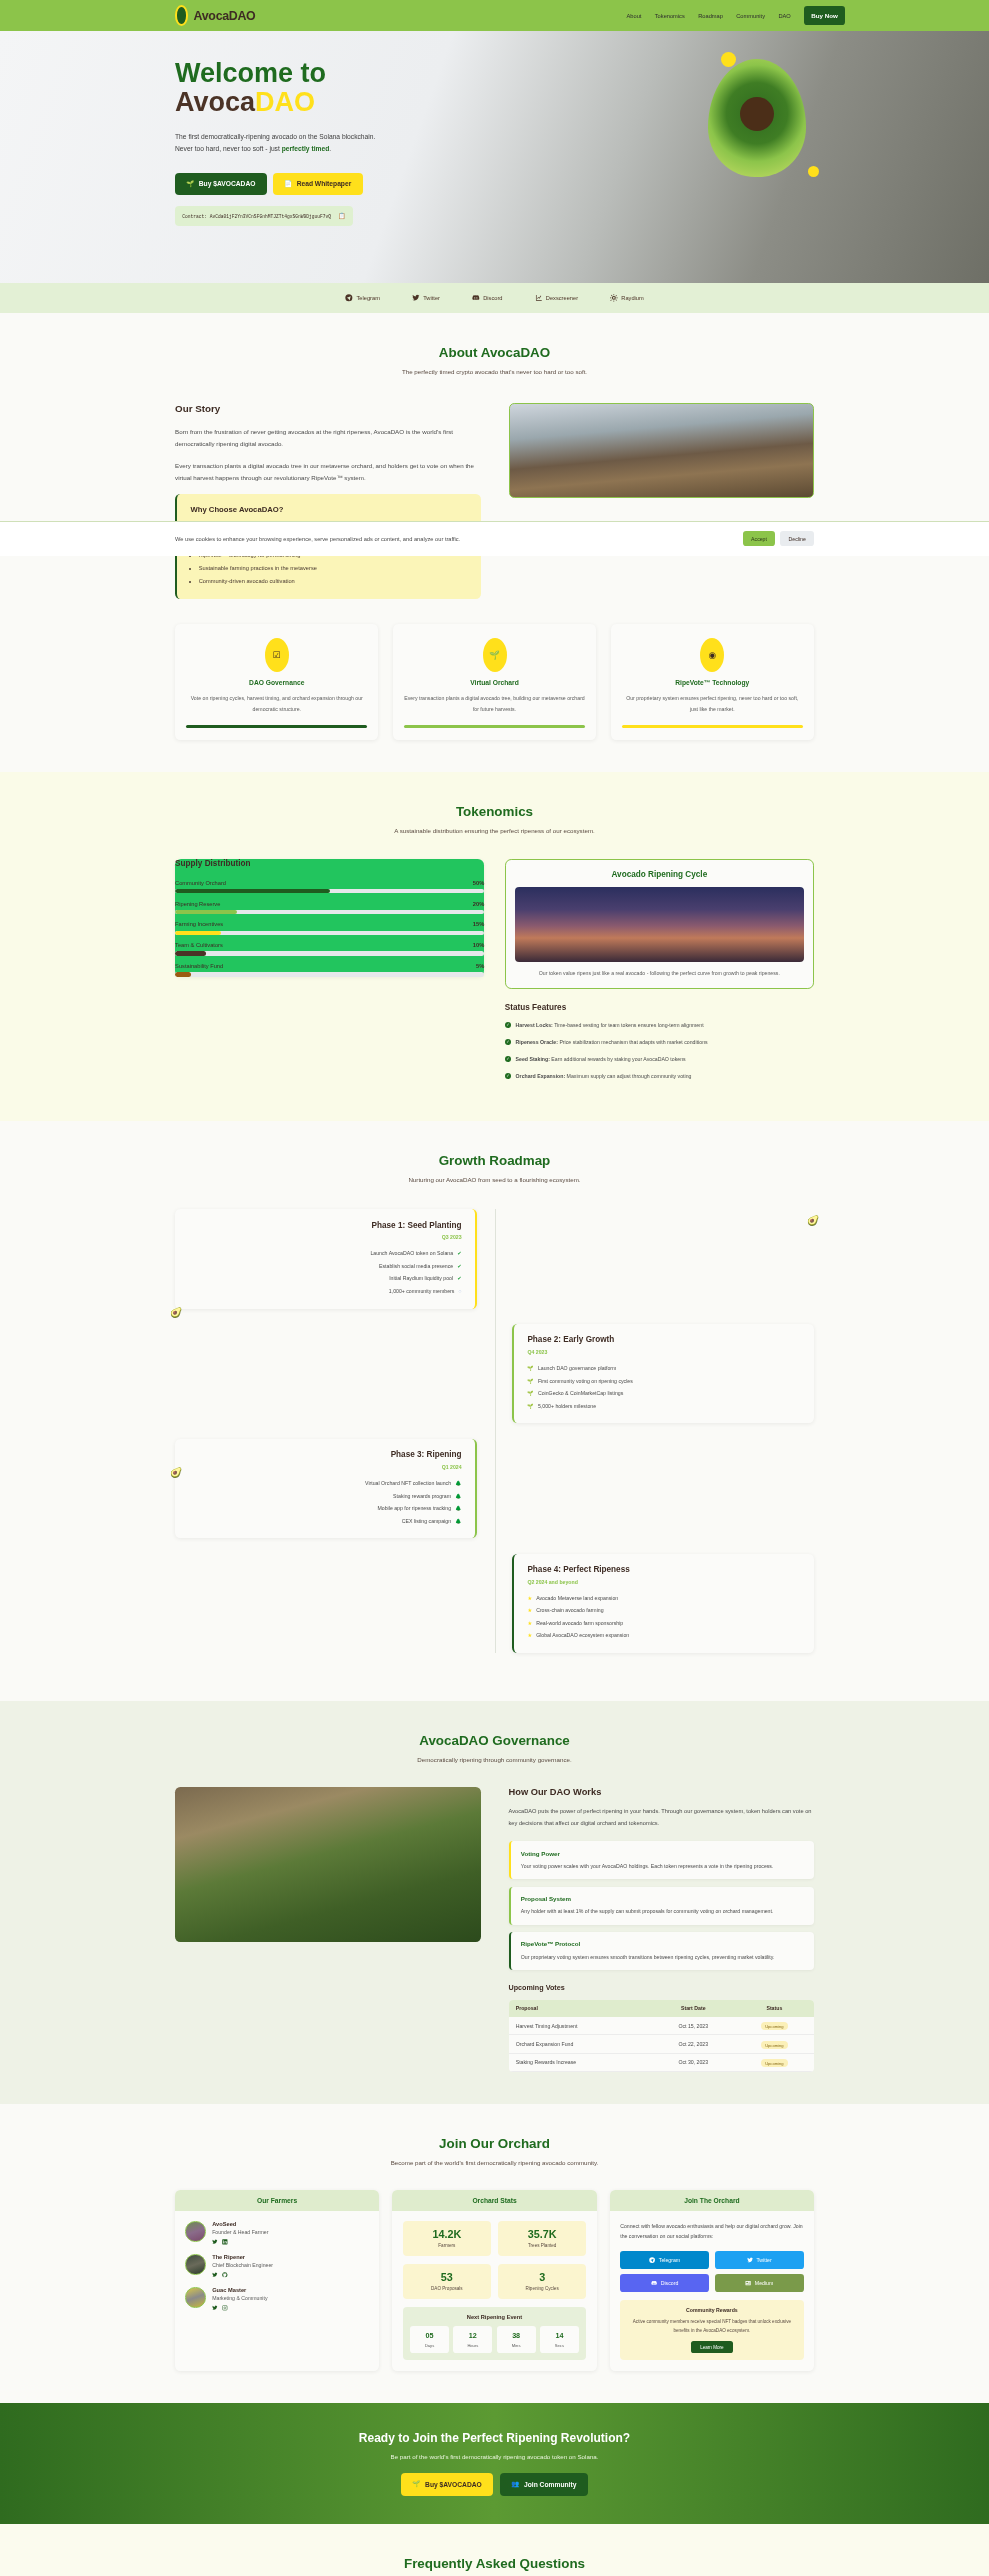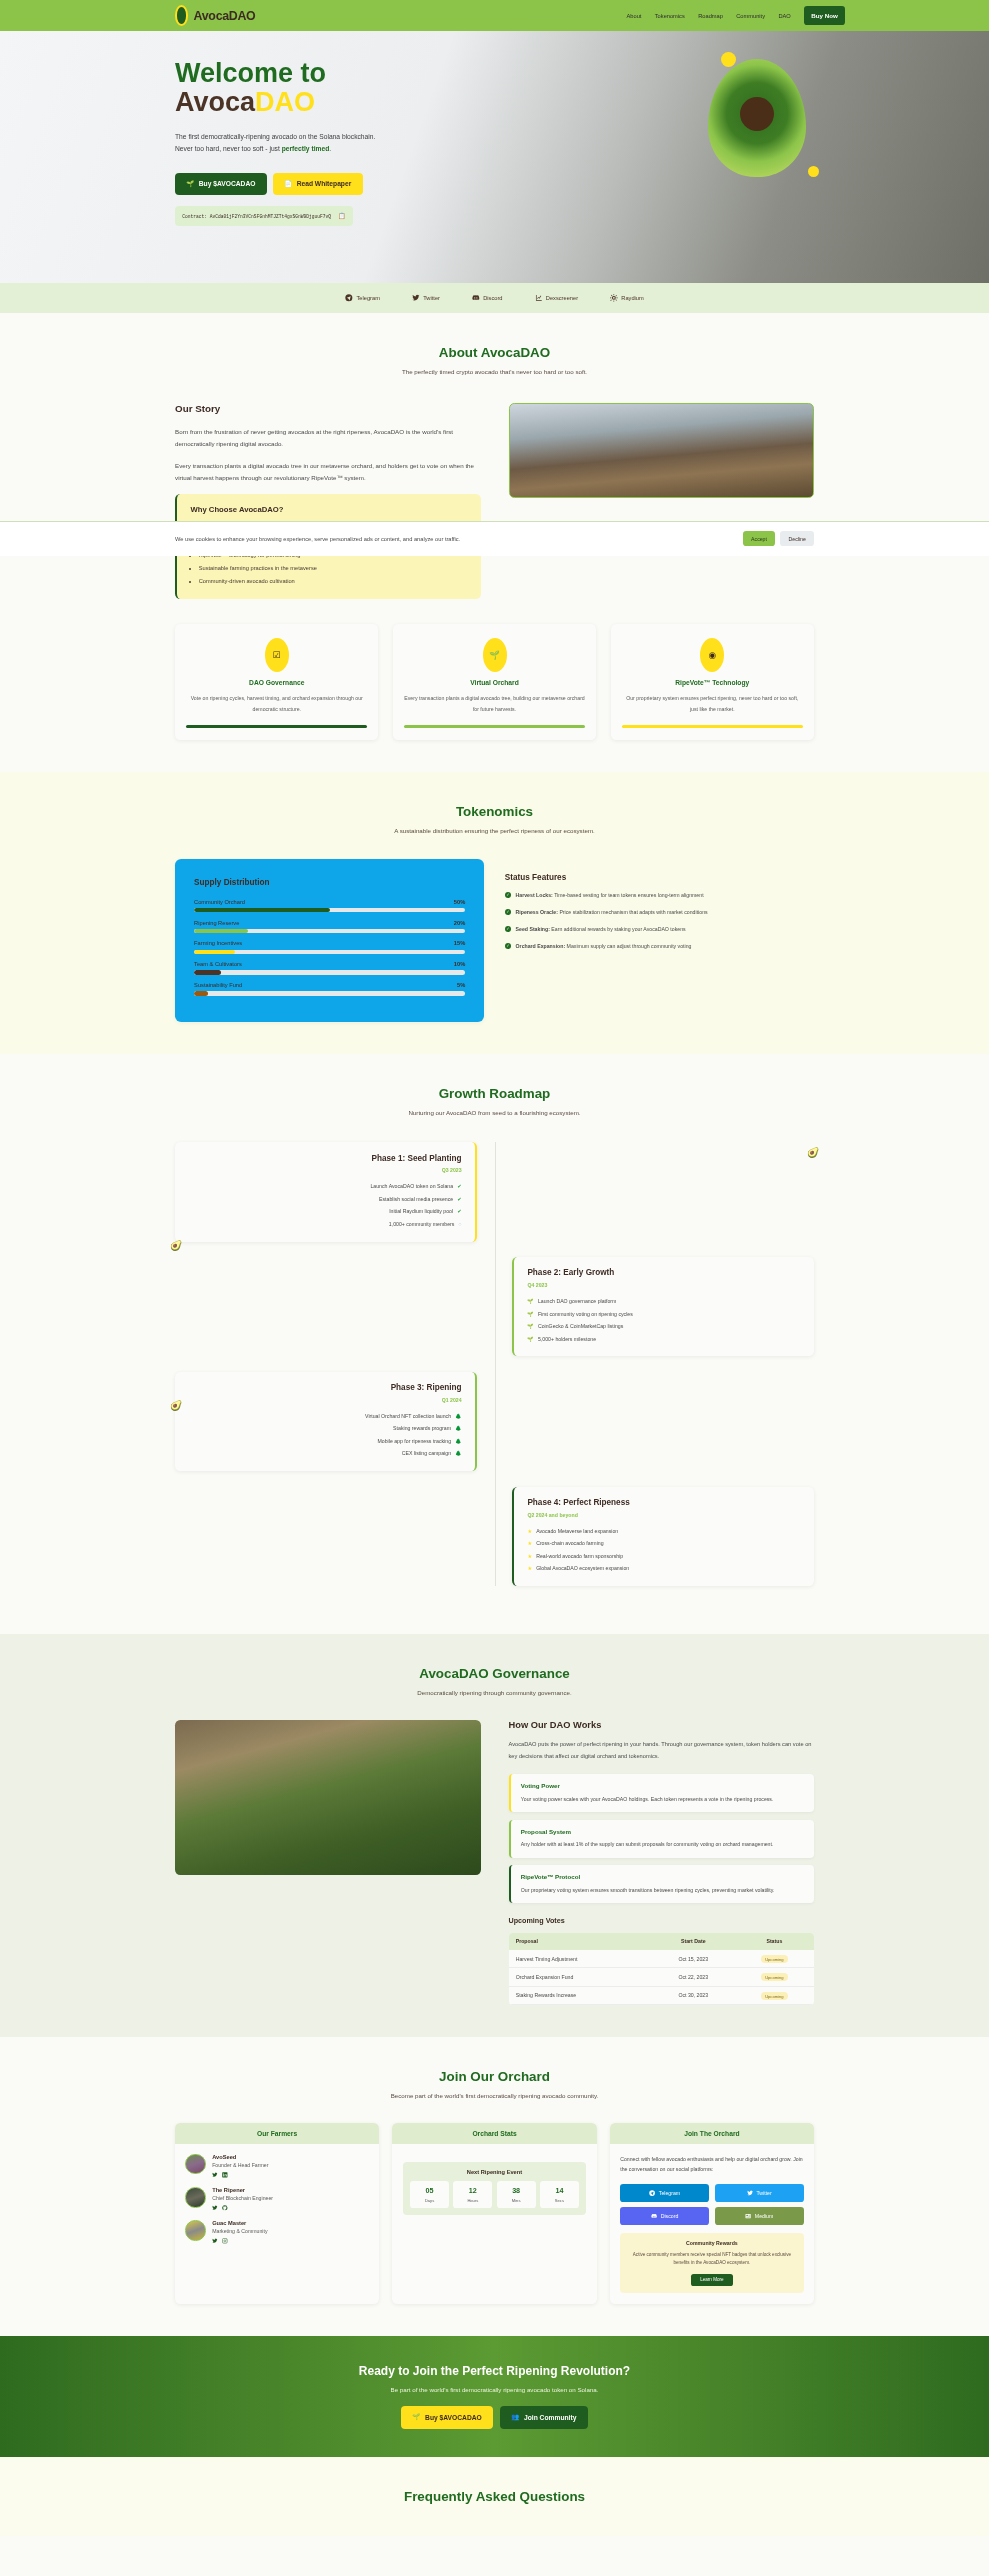--- a/index.html
+++ b/index.html
@@ -99,21 +99,21 @@
     width:24px; height:34px; margin:0 auto 7.2px; border-radius:50%;
     background:#ffe01b; display:flex; align-items:center; justify-content:center; font-size:8.8px;
   }
   .fcard h4 { font-size:6.7px; color:#1f6b1f; margin-bottom:7.2px; }
   .fcard p { font-size:5.2px; line-height:2.1; color:#5a5a5a; }
   .bar-d { height:2.6px; border-radius:1.5px; margin-top:10.3px; }
 
   
   #tokenomics { background:#fafbe8; }
   .tok-grid { display:grid; grid-template-columns:1fr 1fr; gap:20.6px; margin-top:25px; }
-  .panel { background:#0ea5e9; border-radius:6.2px; padding:19px; box-shadow:0 1px 4.1px rgba(0,0,0,.06); }
+  .panel { background:#22c55e; border-radius:6.2px; padding:0; box-shadow:0 1px 4.1px rgba(0,0,0,.06); }
   .panel h3 { font-size:8.2px; margin-bottom:11.3px; }
   .srow { margin-bottom:7.2px; }
   .srow .lab { display:flex; justify-content:space-between; font-size:5.7px; margin-bottom:3.1px; }
   .srow .lab b { font-weight:bold; }
   .track { height:4.6px; border-radius:2.6px; background:#e6e8ea; overflow:hidden; }
   .fill { height:100%; border-radius:2.6px; }
   .minis { display:grid; grid-template-columns:1fr 1fr; gap:10.3px; margin-top:11.3px; }
   .mini { background:#fbfbf9; border:0.5px solid #8cc44a; border-radius:5.2px; padding:8.2px 9.3px; }
   .mini h5 { font-size:5.7px; color:#1f6b1f; margin-bottom:5.2px; }
   .mini .big { font-family:"Liberation Mono", monospace; font-size:7.7px; }
@@ -419,20 +419,25 @@
                   <b>5%</b>
                 </div>
      <div class="track">
                   <div class="fill" style="width:5%;background:#9a5a12"></div>
                 </div>
    </div>
             </div>
         </div>
       </div>
       <div>
+        <div class="ripebox">
+          <h3>Avocado Ripening Cycle</h3>
+          <div class="ripe-img"></div>
+          <p class="ripe-cap">Our token value ripens just like a real avocado - following the perfect curve from growth to peak ripeness.</p>
+        </div>
         <div class="specials">
           <h3>Status Features</h3>
           <div class="sp">
               <span class="chk">✓</span>
               <span><b>Harvest Locks:</b><span> Time-based vesting for team tokens ensures long-term alignment</span></span>
             </div>
           <div class="sp">
               <span class="chk">✓</span>
               <span><b>Ripeness Oracle:</b><span> Price stabilization mechanism that adapts with market conditions</span></span>
             </div>
@@ -677,20 +682,30 @@
                   </svg>
                 </div>
             </div>
           </div>
         </div>
       </div>
 
       <div class="ccard">
         <div class="ccard-h">Orchard Stats</div>
         <div class="ccard-b">
+          <div class="stat2" id="stats">
+              <div class="stat"><b>14.2K</b>
+   <span>Farmers</span></div>
+              <div class="stat"><b>35.7K</b>
+   <span>Trees Planted</span></div>
+              <div class="stat"><b>53</b>
+   <span>DAO Proposals</span></div>
+              <div class="stat"><b>3</b>
+   <span>Ripening Cycles</span></div>
+            </div>
           <div class="ripen">
             <h5>Next Ripening Event</h5>
             <div class="cd" id="cd">
                 <div class="cdu"><b>05</b>
    <span>Days</span></div>
                 <div class="cdu"><b>12</b>
    <span>Hours</span></div>
                 <div class="cdu"><b>38</b>
    <span>Mins</span></div>
                 <div class="cdu"><b>14</b>

